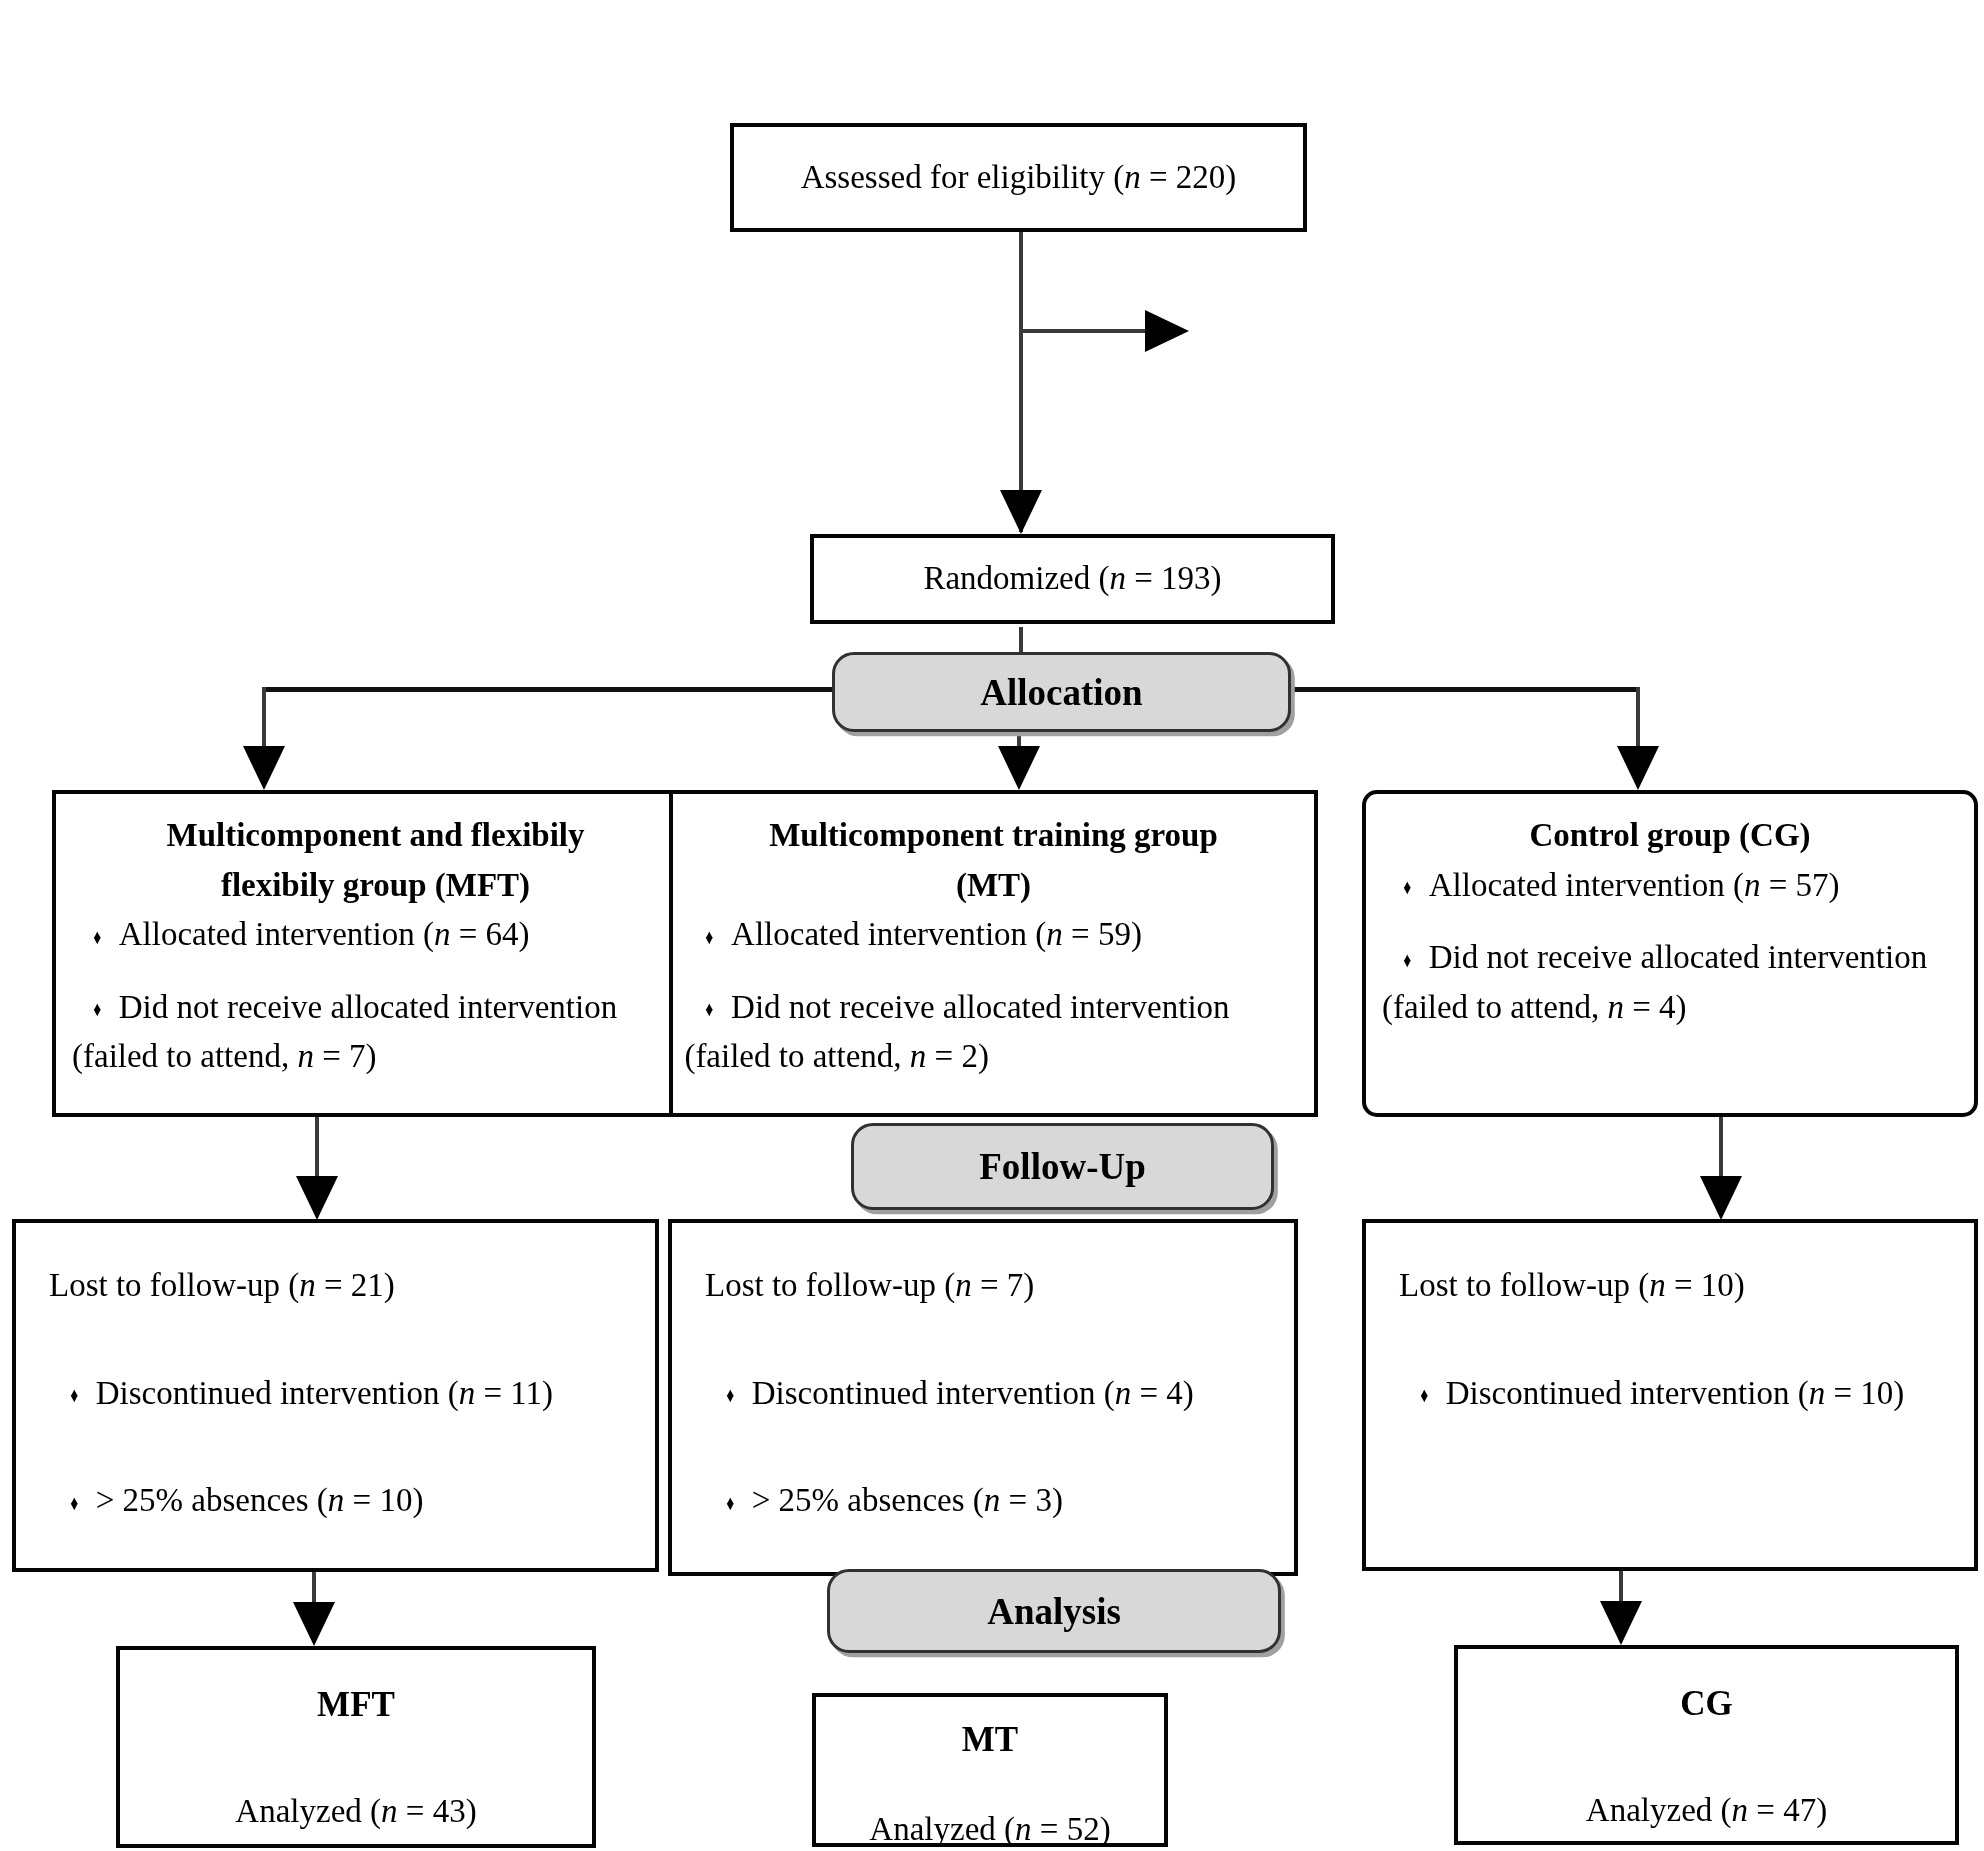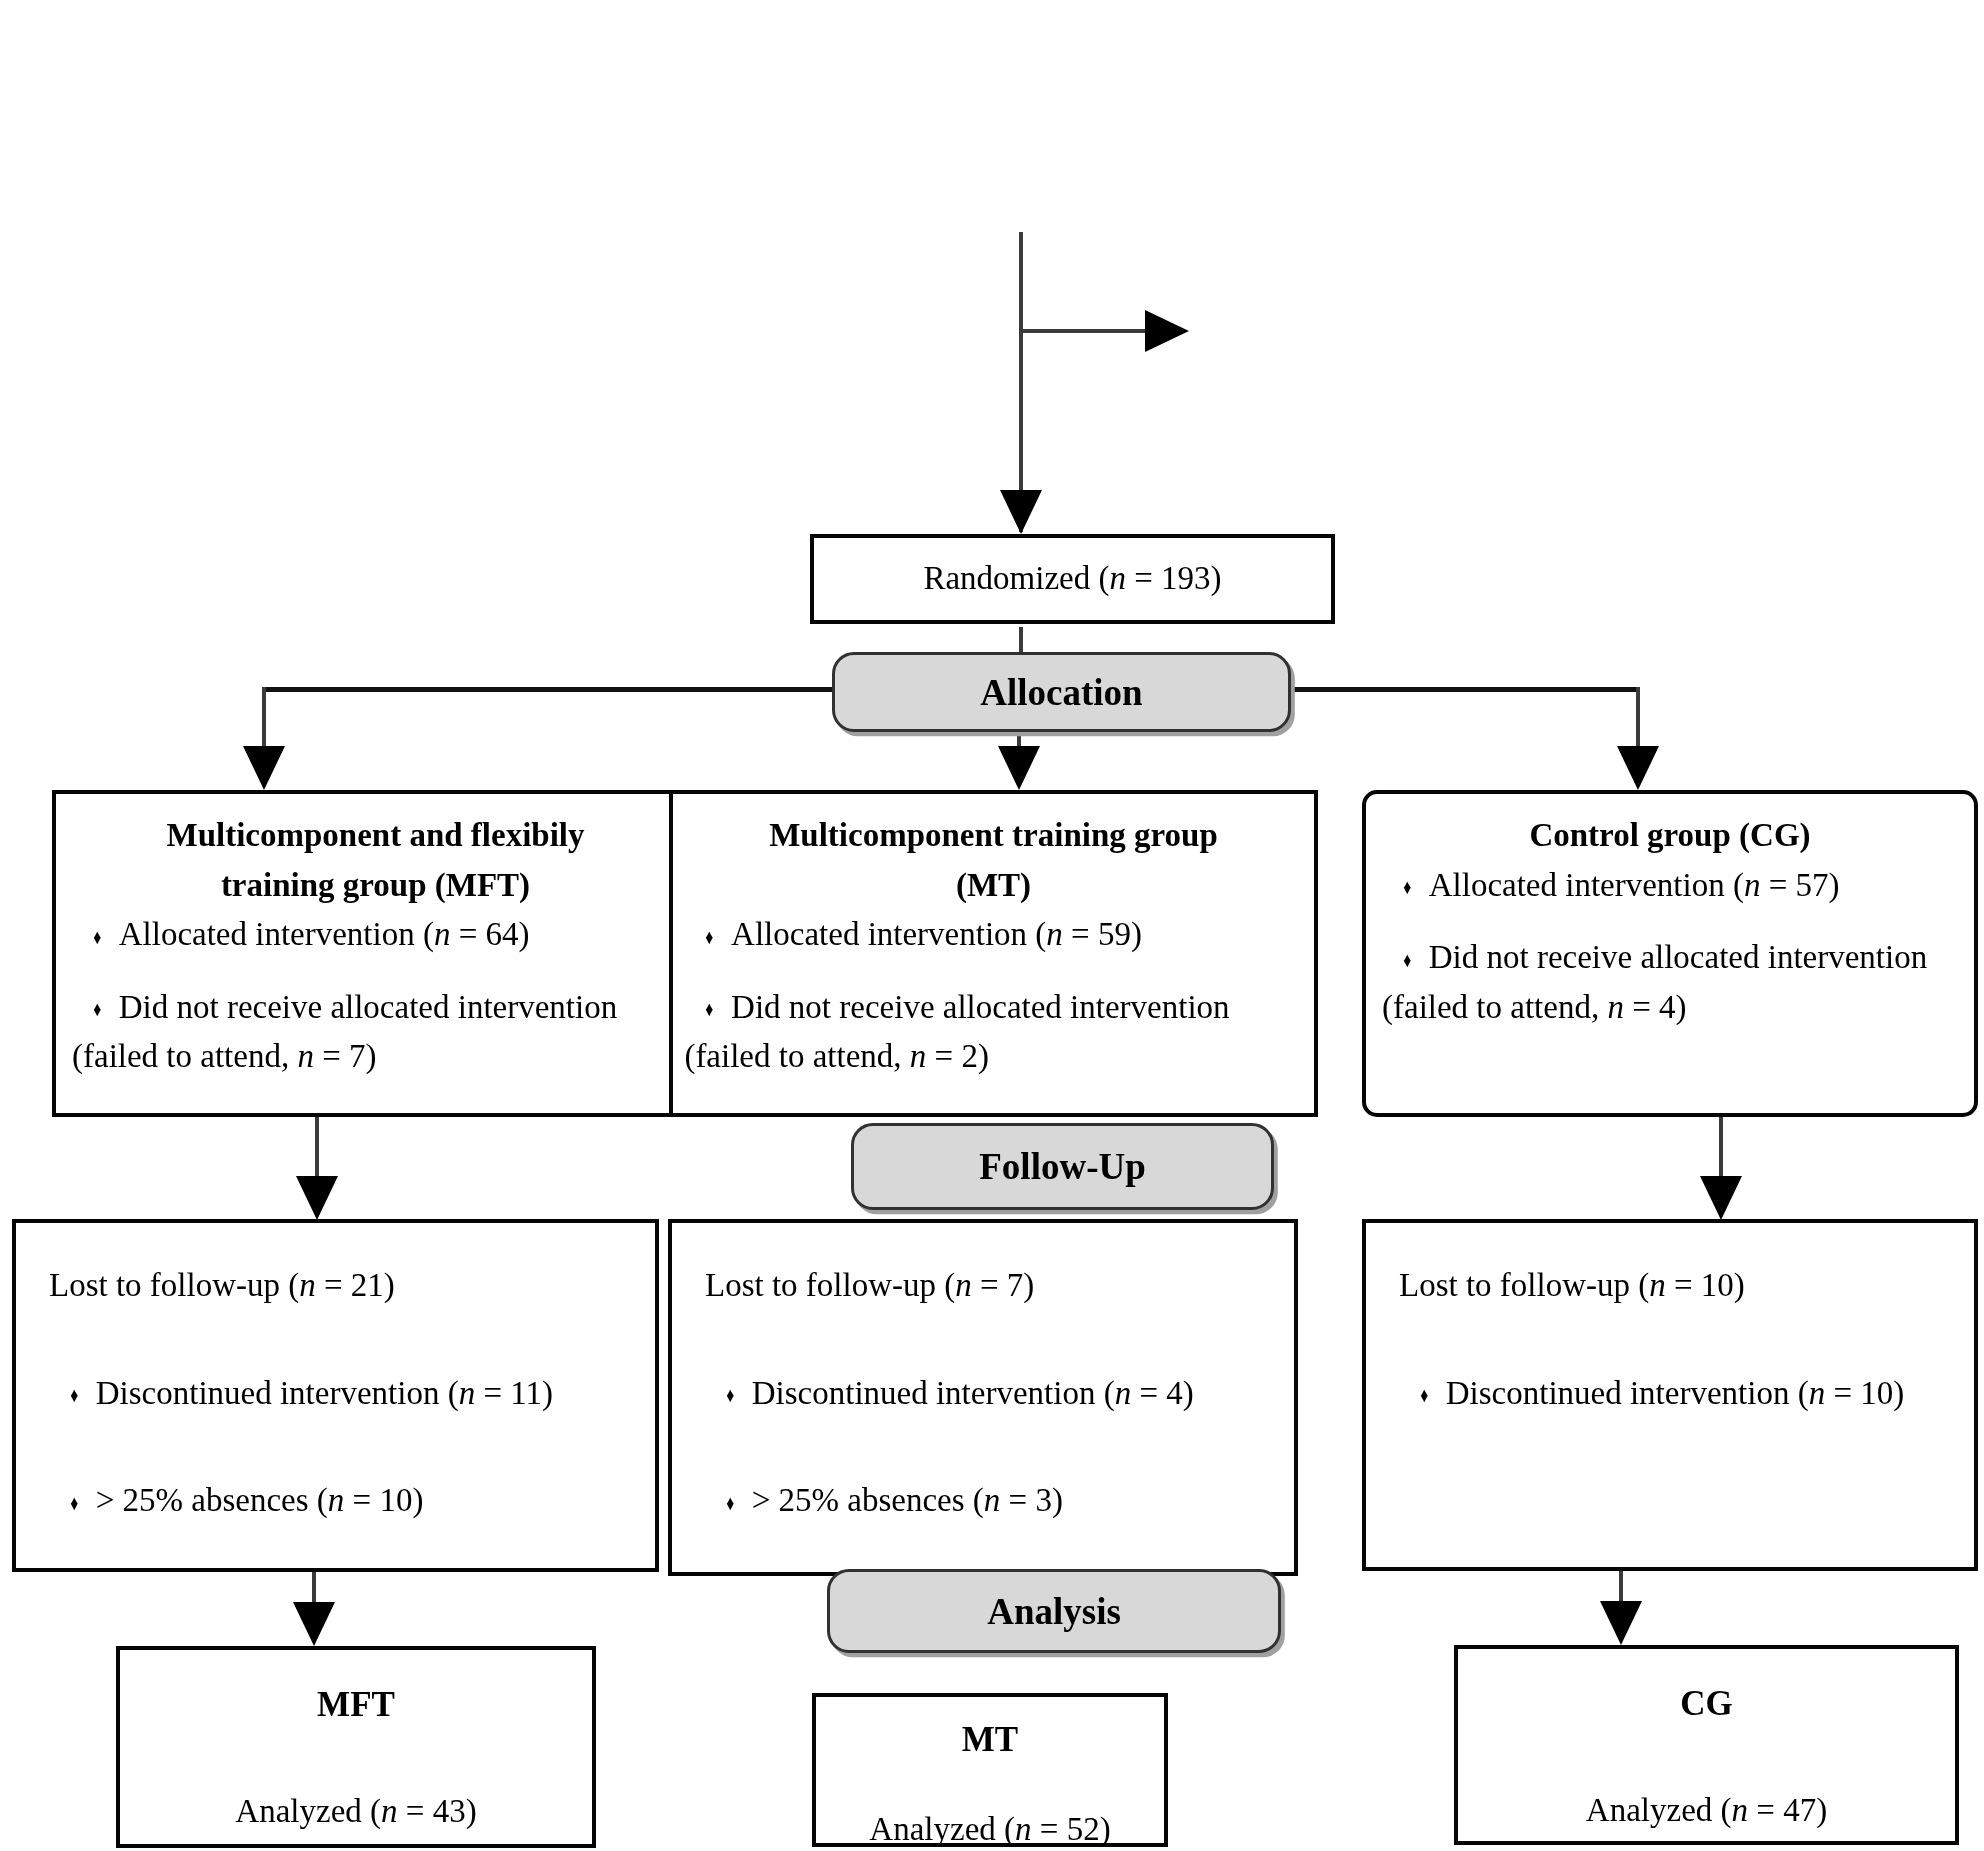--- a/index.html
+++ b/index.html
@@ -83,30 +83,33 @@
   <div class="stage" style="left:832px;top:652px;width:459px;height:80px;">
     <span>Allocation</span>
   </div>
   <div class="stage" style="left:851px;top:1123px;width:423px;height:87px;">
     <span>Follow-Up</span>
   </div>
   <div class="stage" style="left:827px;top:1569px;width:454px;height:84px;">
     <span>Analysis</span>
   </div>
 
+  <div class="box center" style="left:730px;top:123px;width:577px;height:109px;">
+    <span class="fmt">Assessed for eligibility (<i>n</i> = 220)</span>
+  </div>
 
 
   <div class="box center" style="left:810px;top:534px;width:525px;height:90px;">
     <span class="fmt">Randomized (<i>n</i> = 193)</span>
   </div>
 
   <div class="box pad-group" style="left:12px;top:790px;width:647px;height:327px;margin-left:40px;">
     <div class="box-title">
       <div>Multicomponent and flexibily</div>
-      <div>training group (MFT)</div>
+      <div>flexibily group (MFT)</div>
     </div>
     <div class="bullet"><span class="bullet-icon">♦</span><span class="fmt">Allocated intervention (<i>n</i> = 64)</span></div>
     <div class="bullet gap"><span class="bullet-icon">♦</span><span class="fmt">Did not receive allocated intervention (failed to attend, <i>n</i> = 7)</span></div>
   </div>
 
   <div class="box pad-group-mt" style="left:669px;top:790px;width:649px;height:327px;">
     <div class="box-title">
       <div>Multicomponent training group</div>
       <div>(MT)</div>
     </div>

